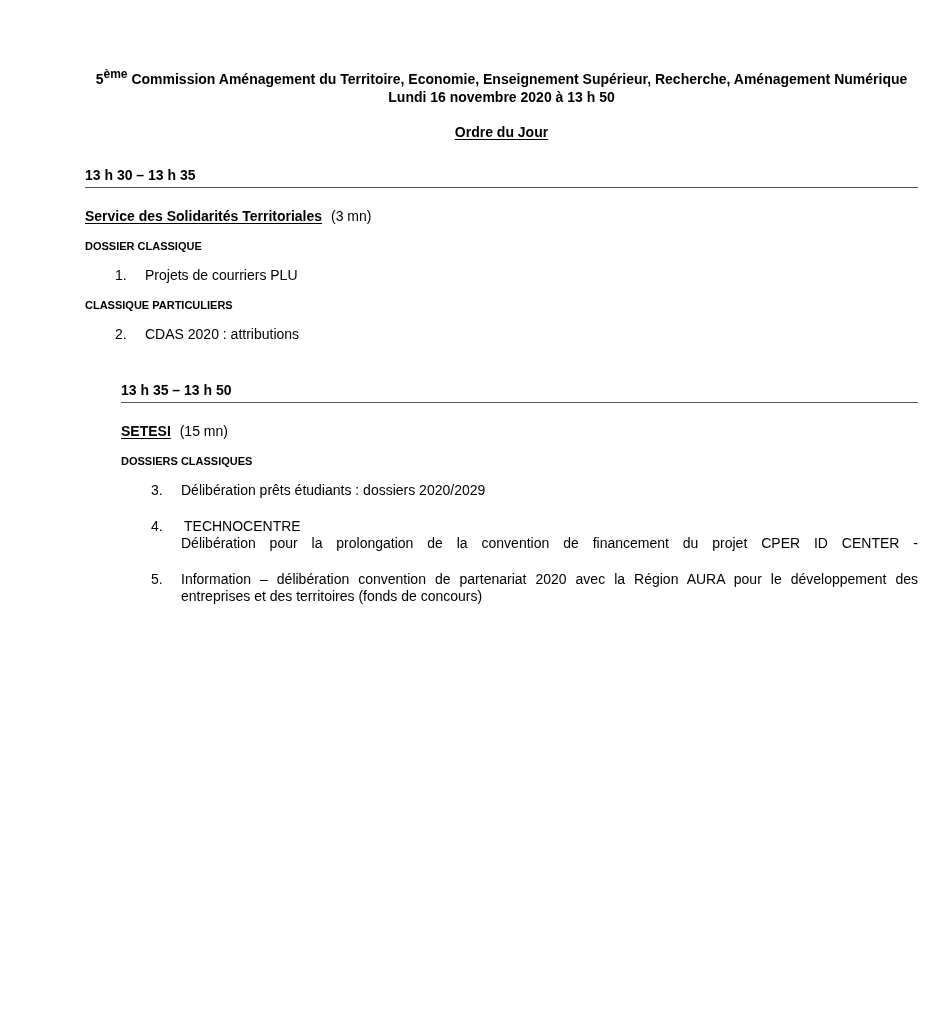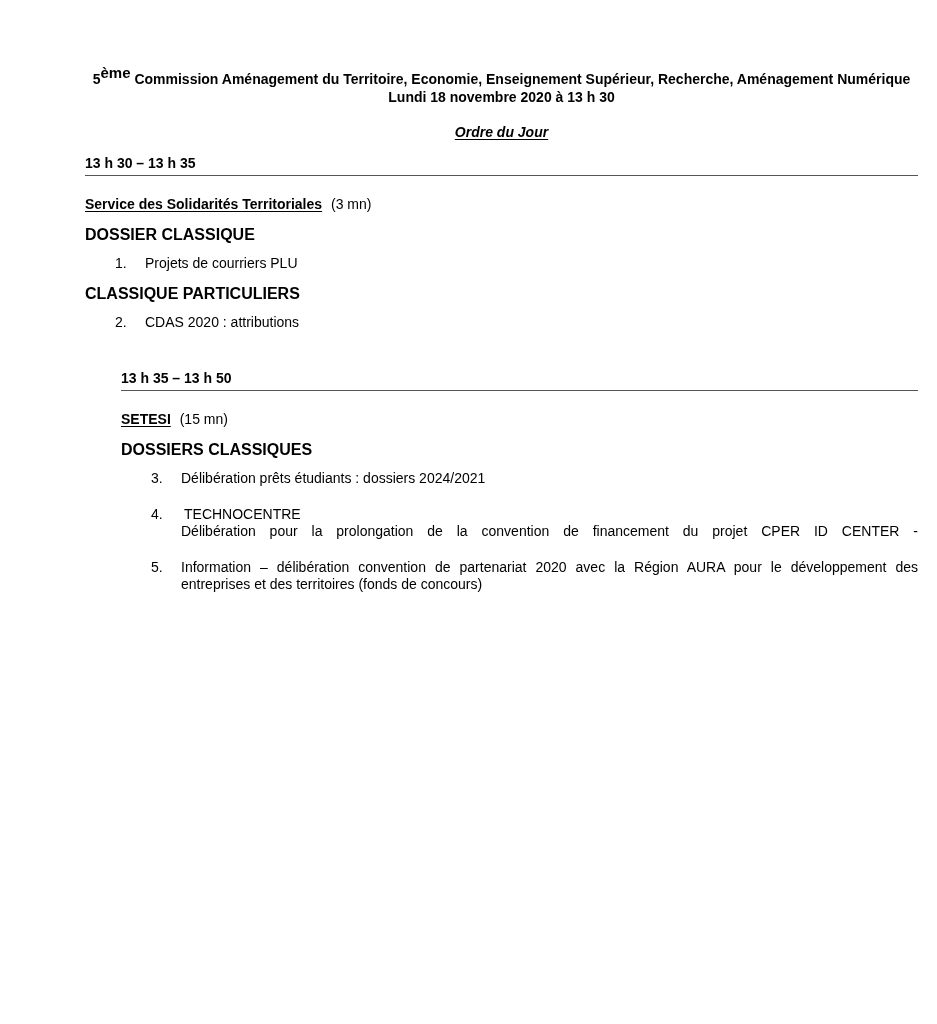--- a/index.html
+++ b/index.html
@@ -13,32 +13,32 @@
     line-height: 17px;
   }
   body { width: 937px; height: 1024px; overflow: hidden; }
 
   .doc { padding: 70px 19px 0 85px; }
 
   
   .doc-header { text-align: center; font-weight: bold; }
   .title-line { margin: 0; line-height: 18px; }
   .title-main { max-width: 828px; margin: 0 auto; }
-  sup.ordinal { font-size: 15px; line-height: 0; }
+  sup.ordinal { font-size: 12px; line-height: 0; }
 
   
-  .agenda-title-row { text-align: center; margin: 17px 0 0; line-height: 18px; font-style: italic; }
+  .agenda-title-row { text-align: center; margin: 17px 0 0; line-height: 18px; }
   .agenda-title {
     font-weight: bold;
     text-decoration: underline;
     text-underline-offset: 2px;
   }
 
   
-  .agenda-section { margin-top: 14px; }
+  .agenda-section { margin-top: 26px; }
   .agenda-section.section-2 { margin-top: 39px; margin-left: 36px; }
 
   .time-header {
     margin: 0;
     font-size: 14px;
     font-weight: bold;
     line-height: 17px;
     padding-bottom: 3px;
     border-bottom: 1.5px solid #555555;
   }
@@ -47,41 +47,41 @@
   .service-name {
     font-weight: bold;
     text-decoration: underline;
     text-underline-offset: 2px;
     text-align: center;
   }
   .service-duration { margin-left: 5px; }
 
   .group-heading {
     margin: 13px 0 0;
-    font-size: 16px;
+    font-size: 11px;
     font-weight: bold;
     line-height: 17px;
   }
 
   .agenda-item { display: flex; margin-top: 12px; }
   .agenda-item.spaced { margin-top: 19px; }
   .item-num { flex: 0 0 30px; width: 30px; margin-left: 30px; }
   .item-text { flex: 1 1 auto; min-width: 0; }
   .item-line { line-height: 17px; }
   .line-justify { text-align: justify; text-align-last: justify; }
   .line-indent { padding-left: 3px; }
 </style>
 </head>
 <body>
 
 <div class="doc">
 
   <header class="doc-header">
     <p class="title-line title-main"><span>5</span><sup class="ordinal">ème</sup><span> Commission Aménagement du Territoire, Economie, Enseignement Supérieur, Recherche, Aménagement Numérique</span></p>
-    <p class="title-line">Lundi 18 novembre 2020 à 13 h 30</p>
+    <p class="title-line">Lundi 16 novembre 2020 à 13 h 50</p>
   </header>
 
   <p class="agenda-title-row">
     <span class="agenda-title">Ordre du Jour</span>
   </p>
 
   <section class="agenda-section">
     <h2 class="time-header">13 h 30 – 13 h 35</h2>
 
     <p class="service-line">
@@ -112,21 +112,21 @@
     <p class="service-line">
       <span class="service-name">SETESI</span>
       <span class="service-duration">(15 mn)</span>
     </p>
 
     <h3 class="group-heading">DOSSIERS CLASSIQUES</h3>
 
     <div class="agenda-item">
       <span class="item-num">3.</span>
       <div class="item-text">
-        <div class="item-line">Délibération prêts étudiants : dossiers 2024/2021</div>
+        <div class="item-line">Délibération prêts étudiants : dossiers 2020/2029</div>
       </div>
     </div>
 
     <div class="agenda-item spaced">
       <span class="item-num">4.</span>
       <div class="item-text">
         <div class="item-line line-indent">TECHNOCENTRE</div>
         <div class="item-line line-justify">Délibération pour la prolongation de la convention de financement du projet CPER ID CENTER -</div>
       </div>
     </div>

